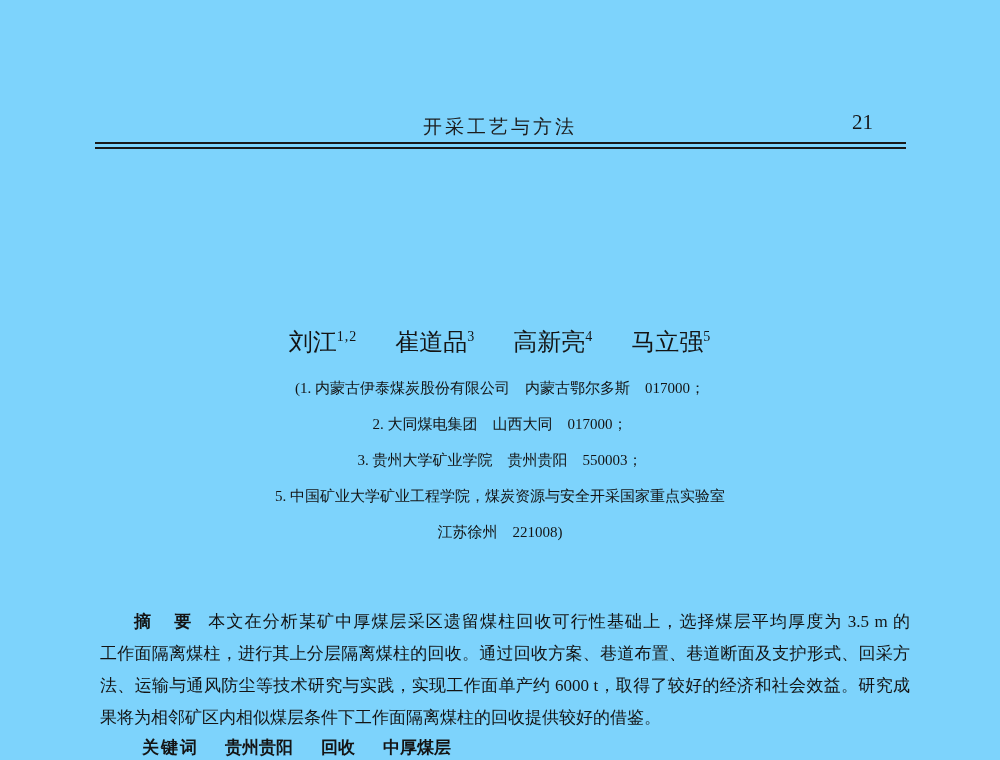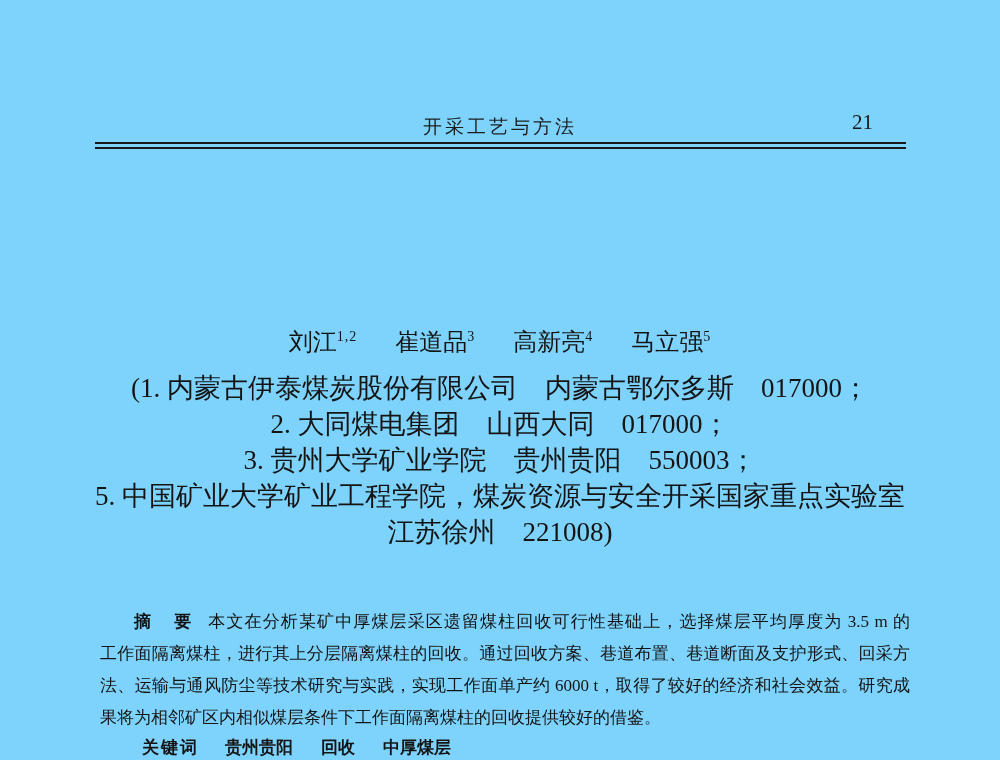--- a/index.html
+++ b/index.html
@@ -71,21 +71,21 @@
   .author { margin: 0 16px; white-space: nowrap; }
   .author sup { font-size: 14px; letter-spacing: 1px; }
 
   
   .affiliations {
     position: absolute;
     top: 370px;
     left: 0;
     width: 100%;
     text-align: center;
-    font-size: 27px;
+    font-size: 15px;
     line-height: 36px;
     color: #141414;
   }
 
   
   .abstract-block {
     position: absolute;
     top: 606px;
     left: 100px;
     width: 810px;

